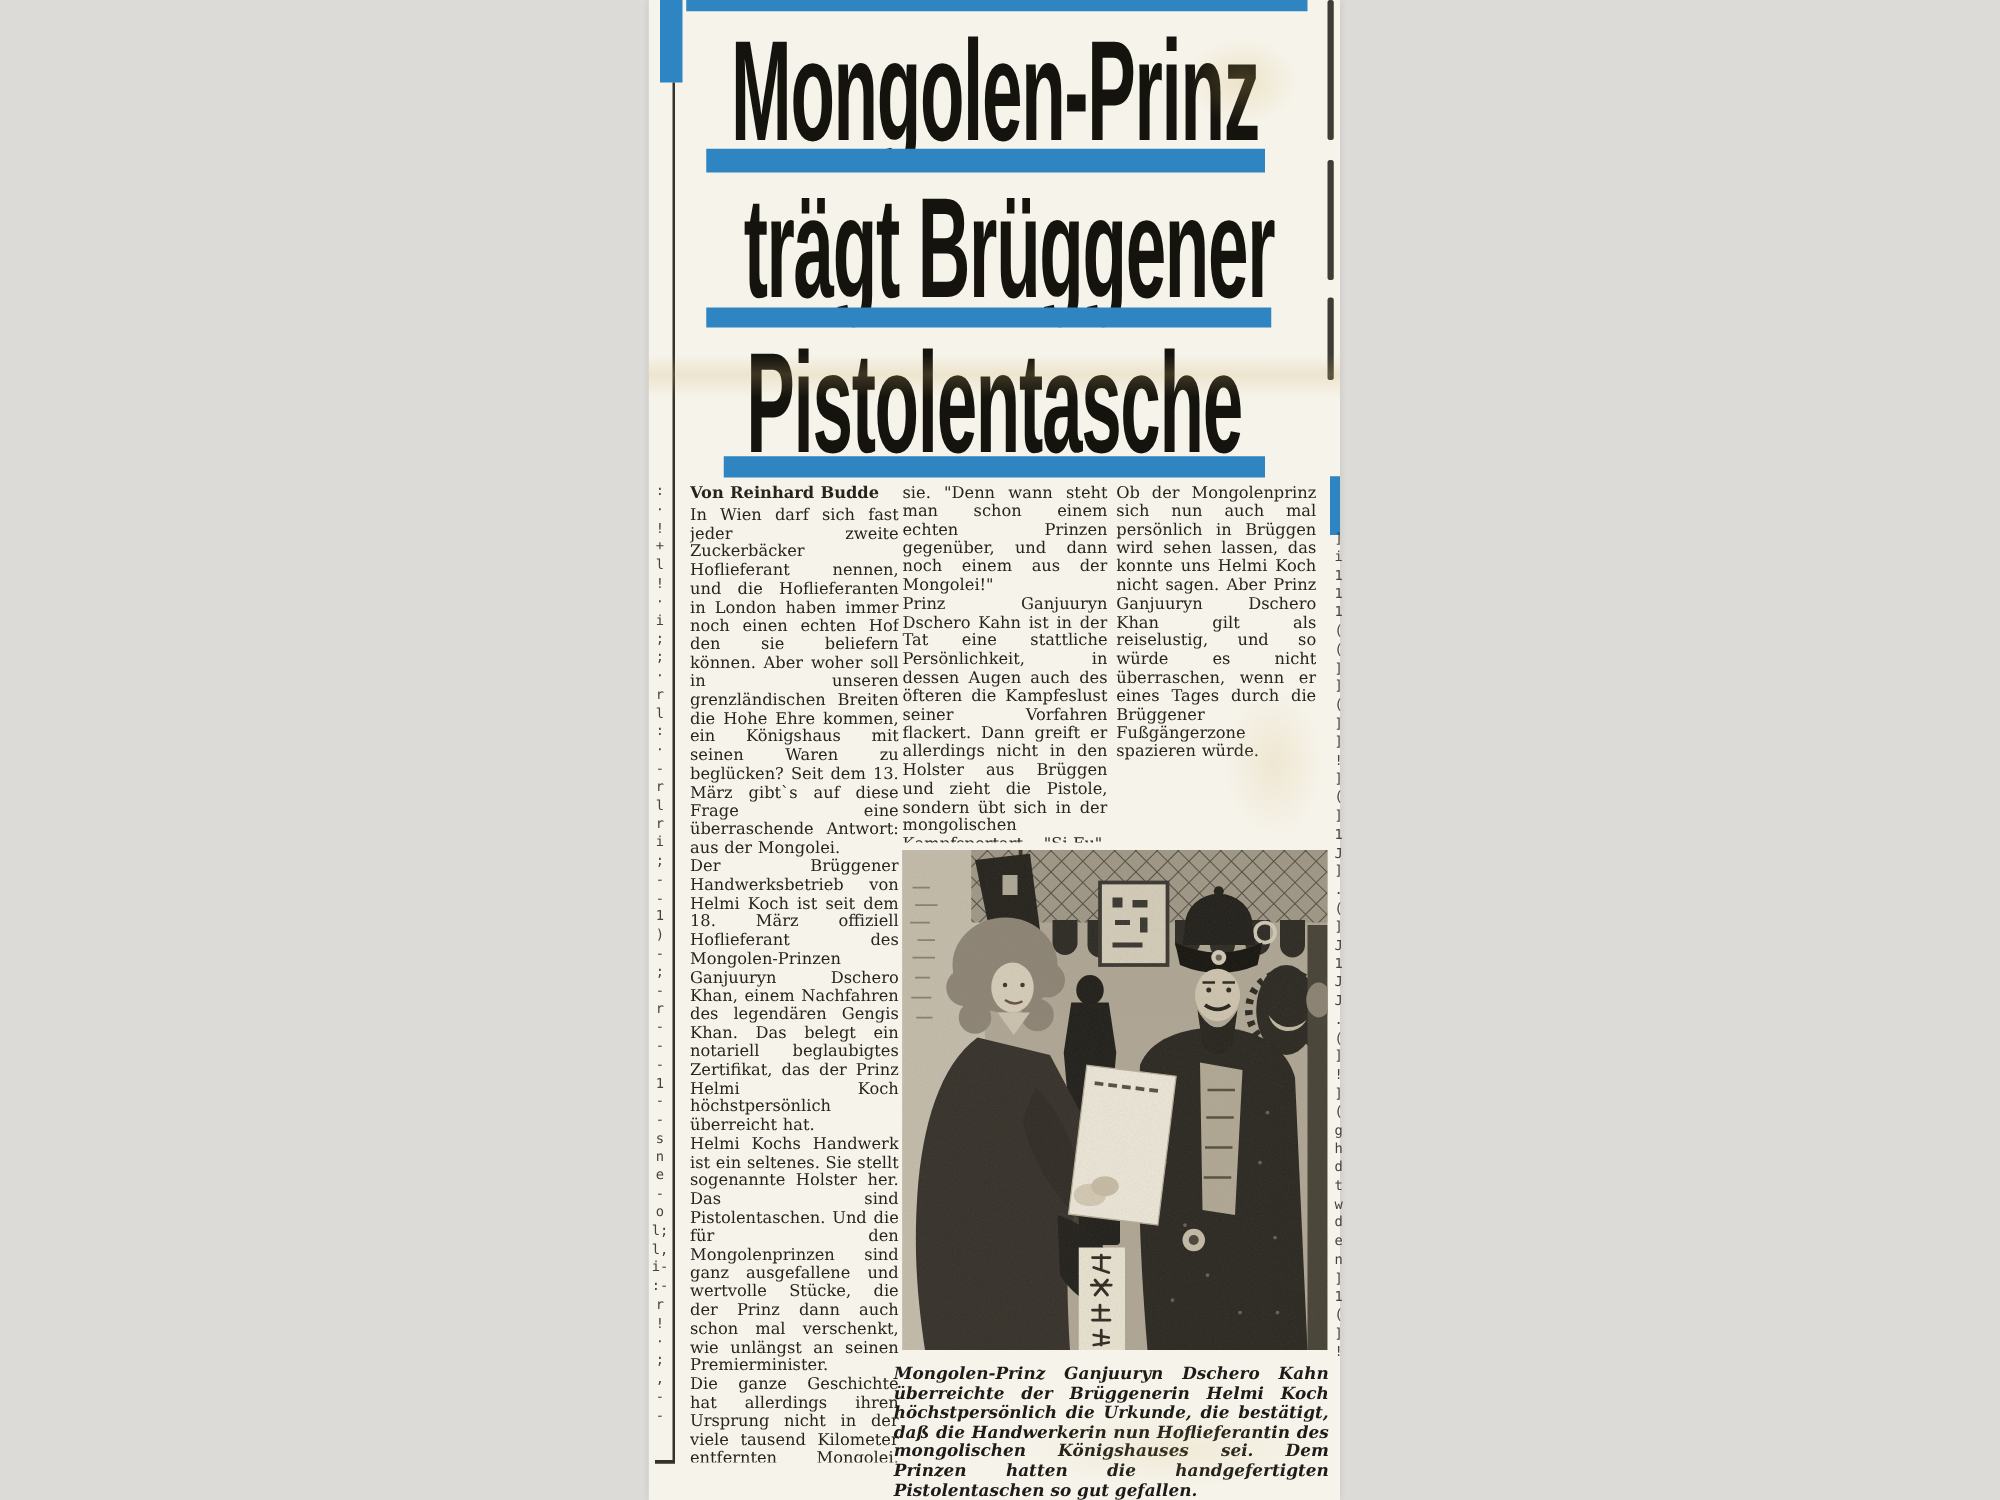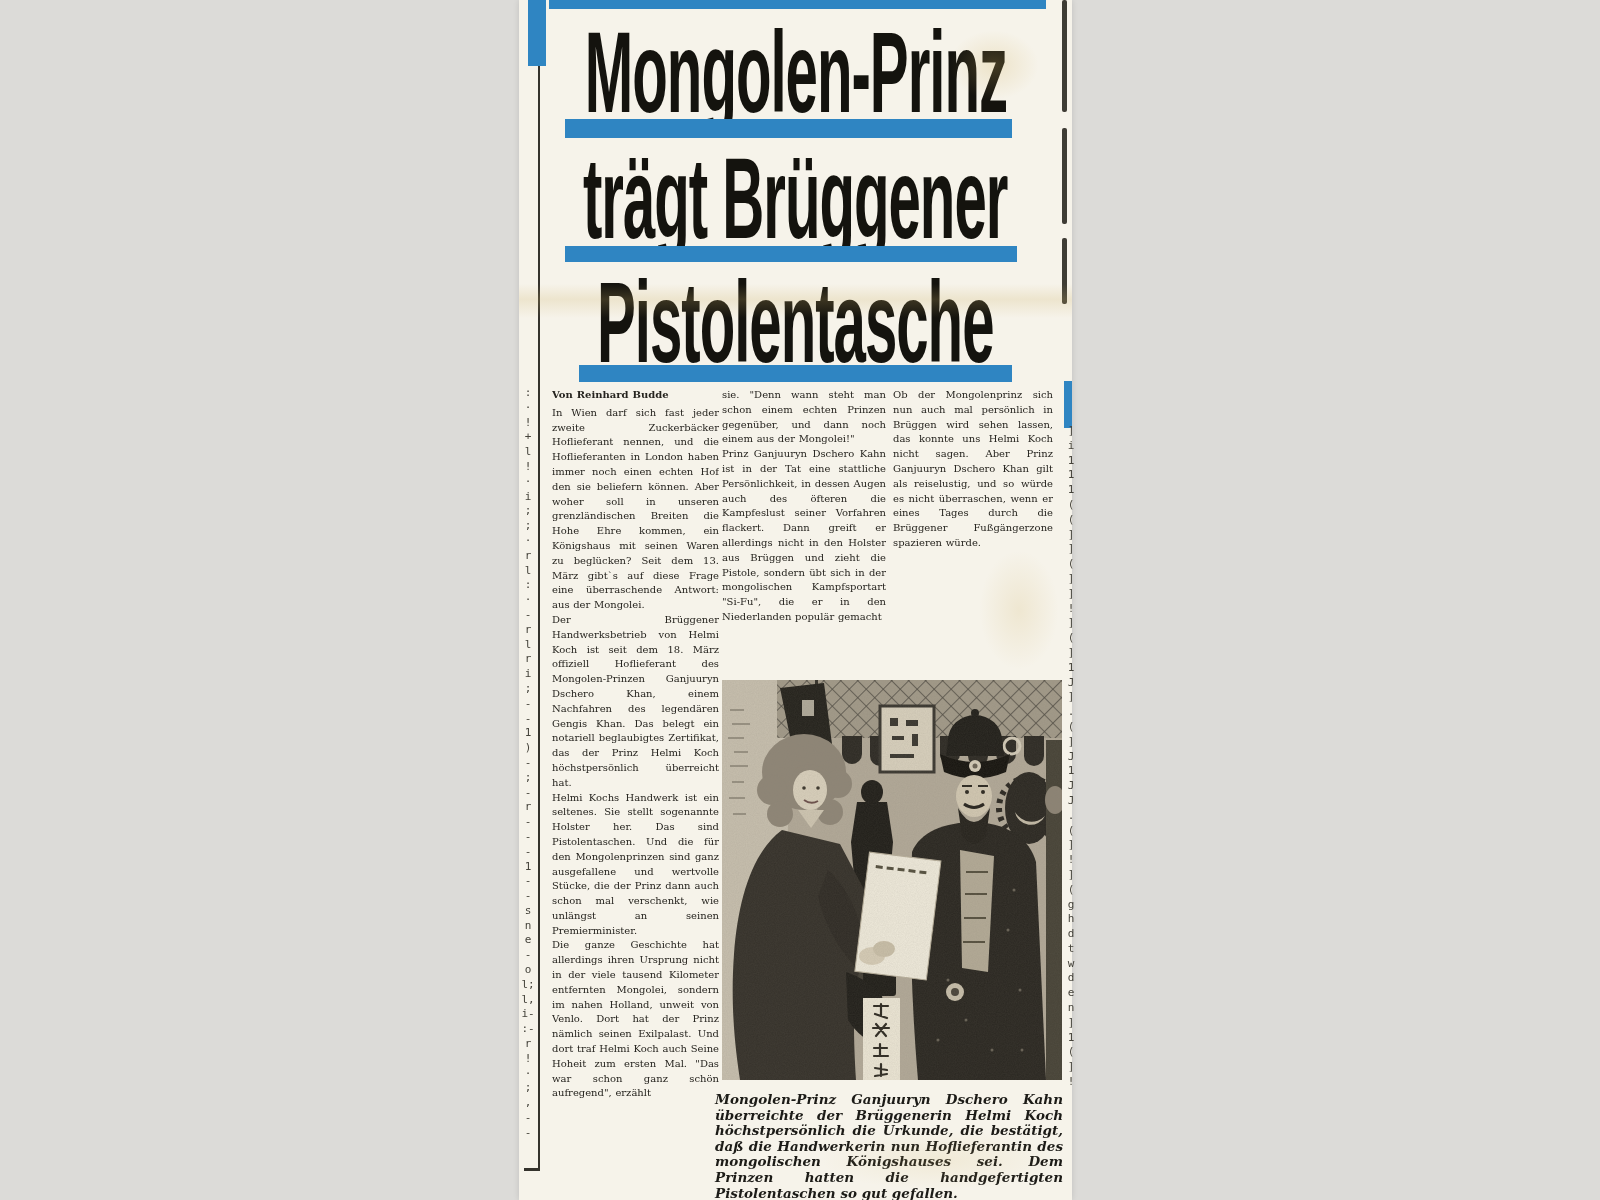--- a/index.html
+++ b/index.html
@@ -35,23 +35,23 @@
 
   .edge-frags{position:absolute;font:11px/14.8px "DejaVu Sans Mono",monospace;
       color:#45433b;white-space:pre-line;text-align:center;overflow:hidden;}
   .edge-frags.left{left:1px;top:386px;width:16px;height:758px;}
   .edge-frags.right{left:546px;top:424px;width:12px;height:700px;}
 
   .hl{position:absolute;left:0;width:553px;display:flex;justify-content:center;overflow:visible;}
   .hl span{font-family:"Liberation Sans",sans-serif;font-weight:700;font-size:112px;
       line-height:1;color:#14130e;letter-spacing:-2px;white-space:nowrap;
       transform:scale(.52,1.02);transform-origin:center top;}
-  .hl-1{top:16px;} .hl-2{top:142px;} .hl-3{top:266px;}
-
-  .col{position:absolute;top:388px;font-size:10px;line-height:14.8px;color:#26241f;
+  .hl-1{top:16px;} .hl-2{top:142px;margin-left:12px;} .hl-3{top:266px;}
+
+  .col{position:absolute;top:388px;font-size:13px;line-height:14.8px;color:#26241f;
        text-align:justify;overflow:hidden;hyphens:auto;-webkit-hyphens:auto;word-spacing:.5px;}
   .col p{margin:0;}
   .col .byline{font-weight:700;margin-bottom:3px;}
   .col .lead{font-weight:400;}
   .col-left{left:33px;width:167px;height:782px;}
   .col-mid{left:203px;width:164px;height:286px;}
   .col-right{left:374px;width:160px;height:288px;}
 
   .photo{position:absolute;left:203px;top:680px;width:340px;height:400px;background:#b5ac9b;}
   .photo svg{display:block;width:100%;height:100%;}

